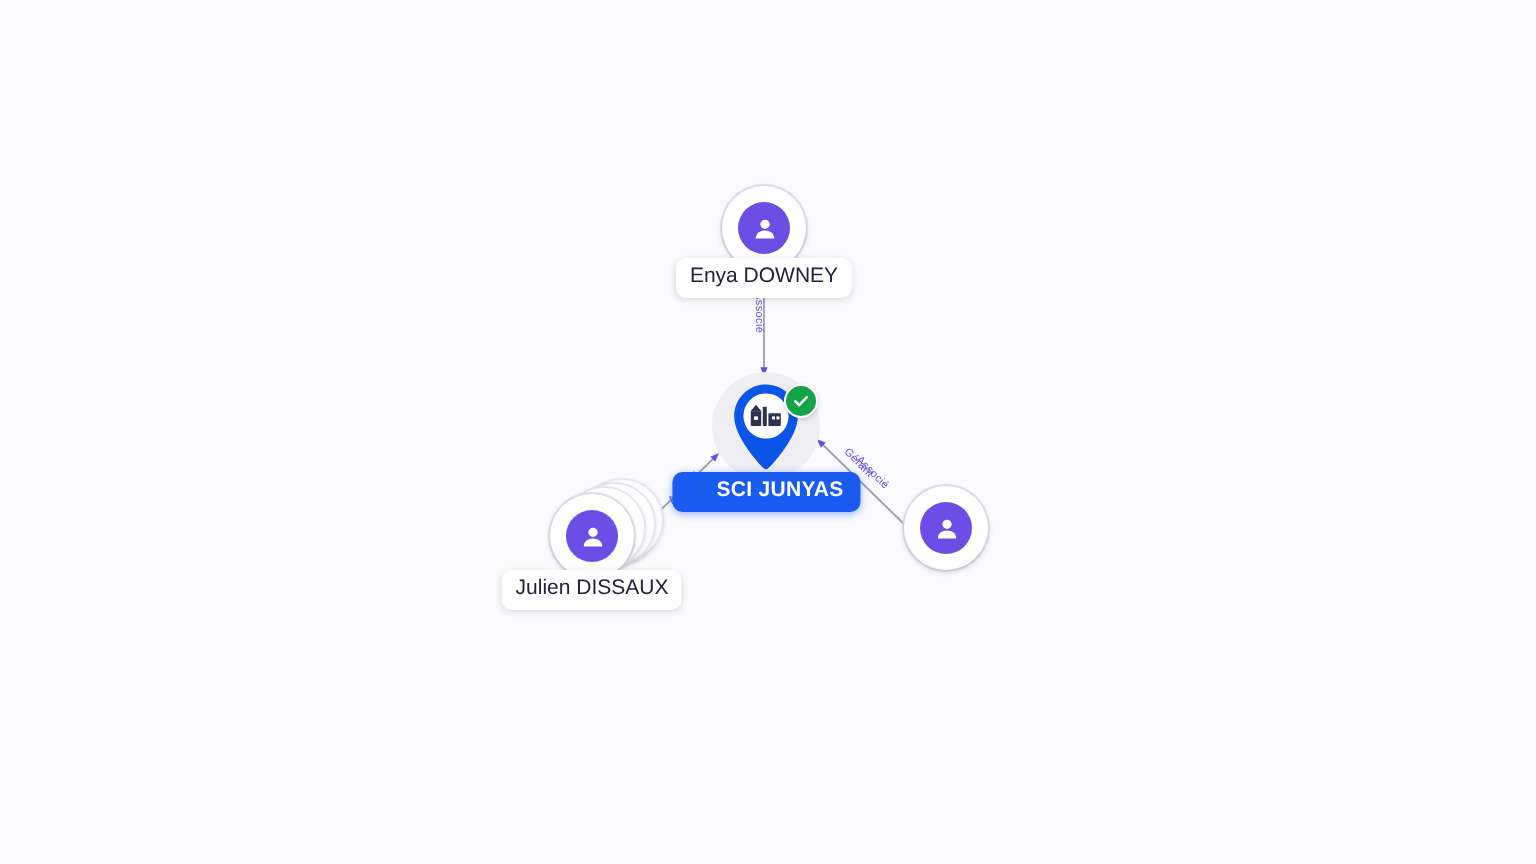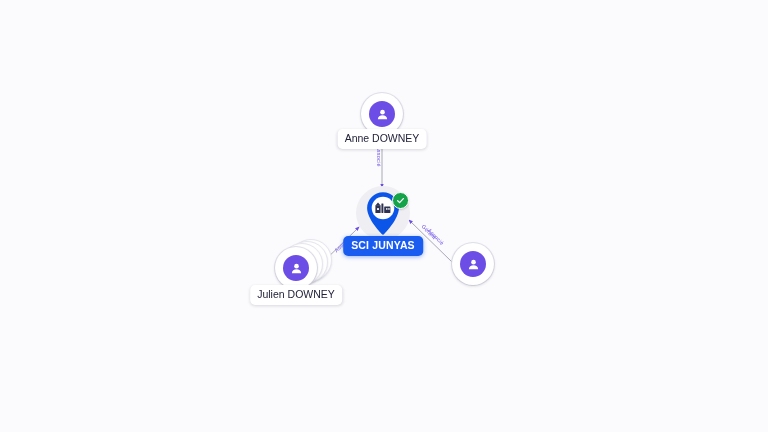--- a/index.html
+++ b/index.html
@@ -94,21 +94,21 @@
     padding: 4px 7px 5px 7px;
     border-radius: 5px;
     box-shadow: 0 1px 3px rgba(40,40,80,0.17);
   }
   .node-label.primary {
     background: #1a5cf0;
     color: #ffffff;
     font-size: 10.5px;
     font-weight: bold;
     letter-spacing: 0.15px;
-    padding: 4px 8px 5px 8px;
+    padding: 4px 8px 5px 22px;
     border-radius: 5px;
     box-shadow: 0 1px 4px rgba(26,92,240,0.45);
   }
 
   
   .pin-halo {
     position: absolute;
     left: -27px;
     top: -28px;
     width: 54px;
@@ -182,21 +182,21 @@
     <div class="avatar-wrap">
       <div class="avatar-ring"></div>
       <div class="avatar-disc">
         <svg width="15" height="15" viewBox="0 0 24 24" aria-hidden="true">
           <circle cx="12" cy="8.2" r="3.7" fill="#ffffff"></circle>
           <path d="M4.6 19.6c0-4.1 3.4-6.4 7.4-6.4s7.4 2.3 7.4 6.4z" fill="#ffffff"></path>
         </svg>
       </div>
     </div>
   </div>
-  <div class="node-label" style="left:382px; top:129px;">Anne DOWNEY</div>
+  <div class="node-label" style="left:382px; top:129px;">Enya DOWNEY</div>
 
   <div class="node" style="left:383px; top:214px;">
     <div class="pin-halo"></div>
     <div class="pin-shape">
       <svg width="40" height="50" viewBox="0 0 40 50" aria-hidden="true">
         <path d="M20 2.2C11.2 2.2 4.1 9.3 4.1 18.1c0 10.9 13.3 24.6 14.6 25.9a1.8 1.8 0 0 0 2.6 0C22.6 42.7 35.9 29 35.9 18.1 35.9 9.3 28.8 2.2 20 2.2z" fill="#0b56e8"></path>
         <circle cx="20" cy="18" r="11.3" fill="#ffffff"></circle>
         <g fill="#2d3350">
           <rect x="12.4" y="15.6" width="5.2" height="7.4" rx="0.5"></rect>
           <rect x="18.4" y="13.4" width="2.0" height="9.6" rx="0.4"></rect>
@@ -223,21 +223,21 @@
       <div class="stack-ghost g1"></div>
       <div class="avatar-ring"></div>
       <div class="avatar-disc">
         <svg width="15" height="15" viewBox="0 0 24 24" aria-hidden="true">
           <circle cx="12" cy="8.2" r="3.7" fill="#ffffff"></circle>
           <path d="M4.6 19.6c0-4.1 3.4-6.4 7.4-6.4s7.4 2.3 7.4 6.4z" fill="#ffffff"></path>
         </svg>
       </div>
     </div>
   </div>
-  <div class="node-label" style="left:296px; top:285px;">Julien DOWNEY</div>
+  <div class="node-label" style="left:296px; top:285px;">Julien DISSAUX</div>
 
   <div class="node" style="left:473px; top:264px;">
     <div class="avatar-wrap">
       <div class="avatar-ring"></div>
       <div class="avatar-disc">
         <svg width="15" height="15" viewBox="0 0 24 24" aria-hidden="true">
           <circle cx="12" cy="8.2" r="3.7" fill="#ffffff"></circle>
           <path d="M4.6 19.6c0-4.1 3.4-6.4 7.4-6.4s7.4 2.3 7.4 6.4z" fill="#ffffff"></path>
         </svg>
       </div>

